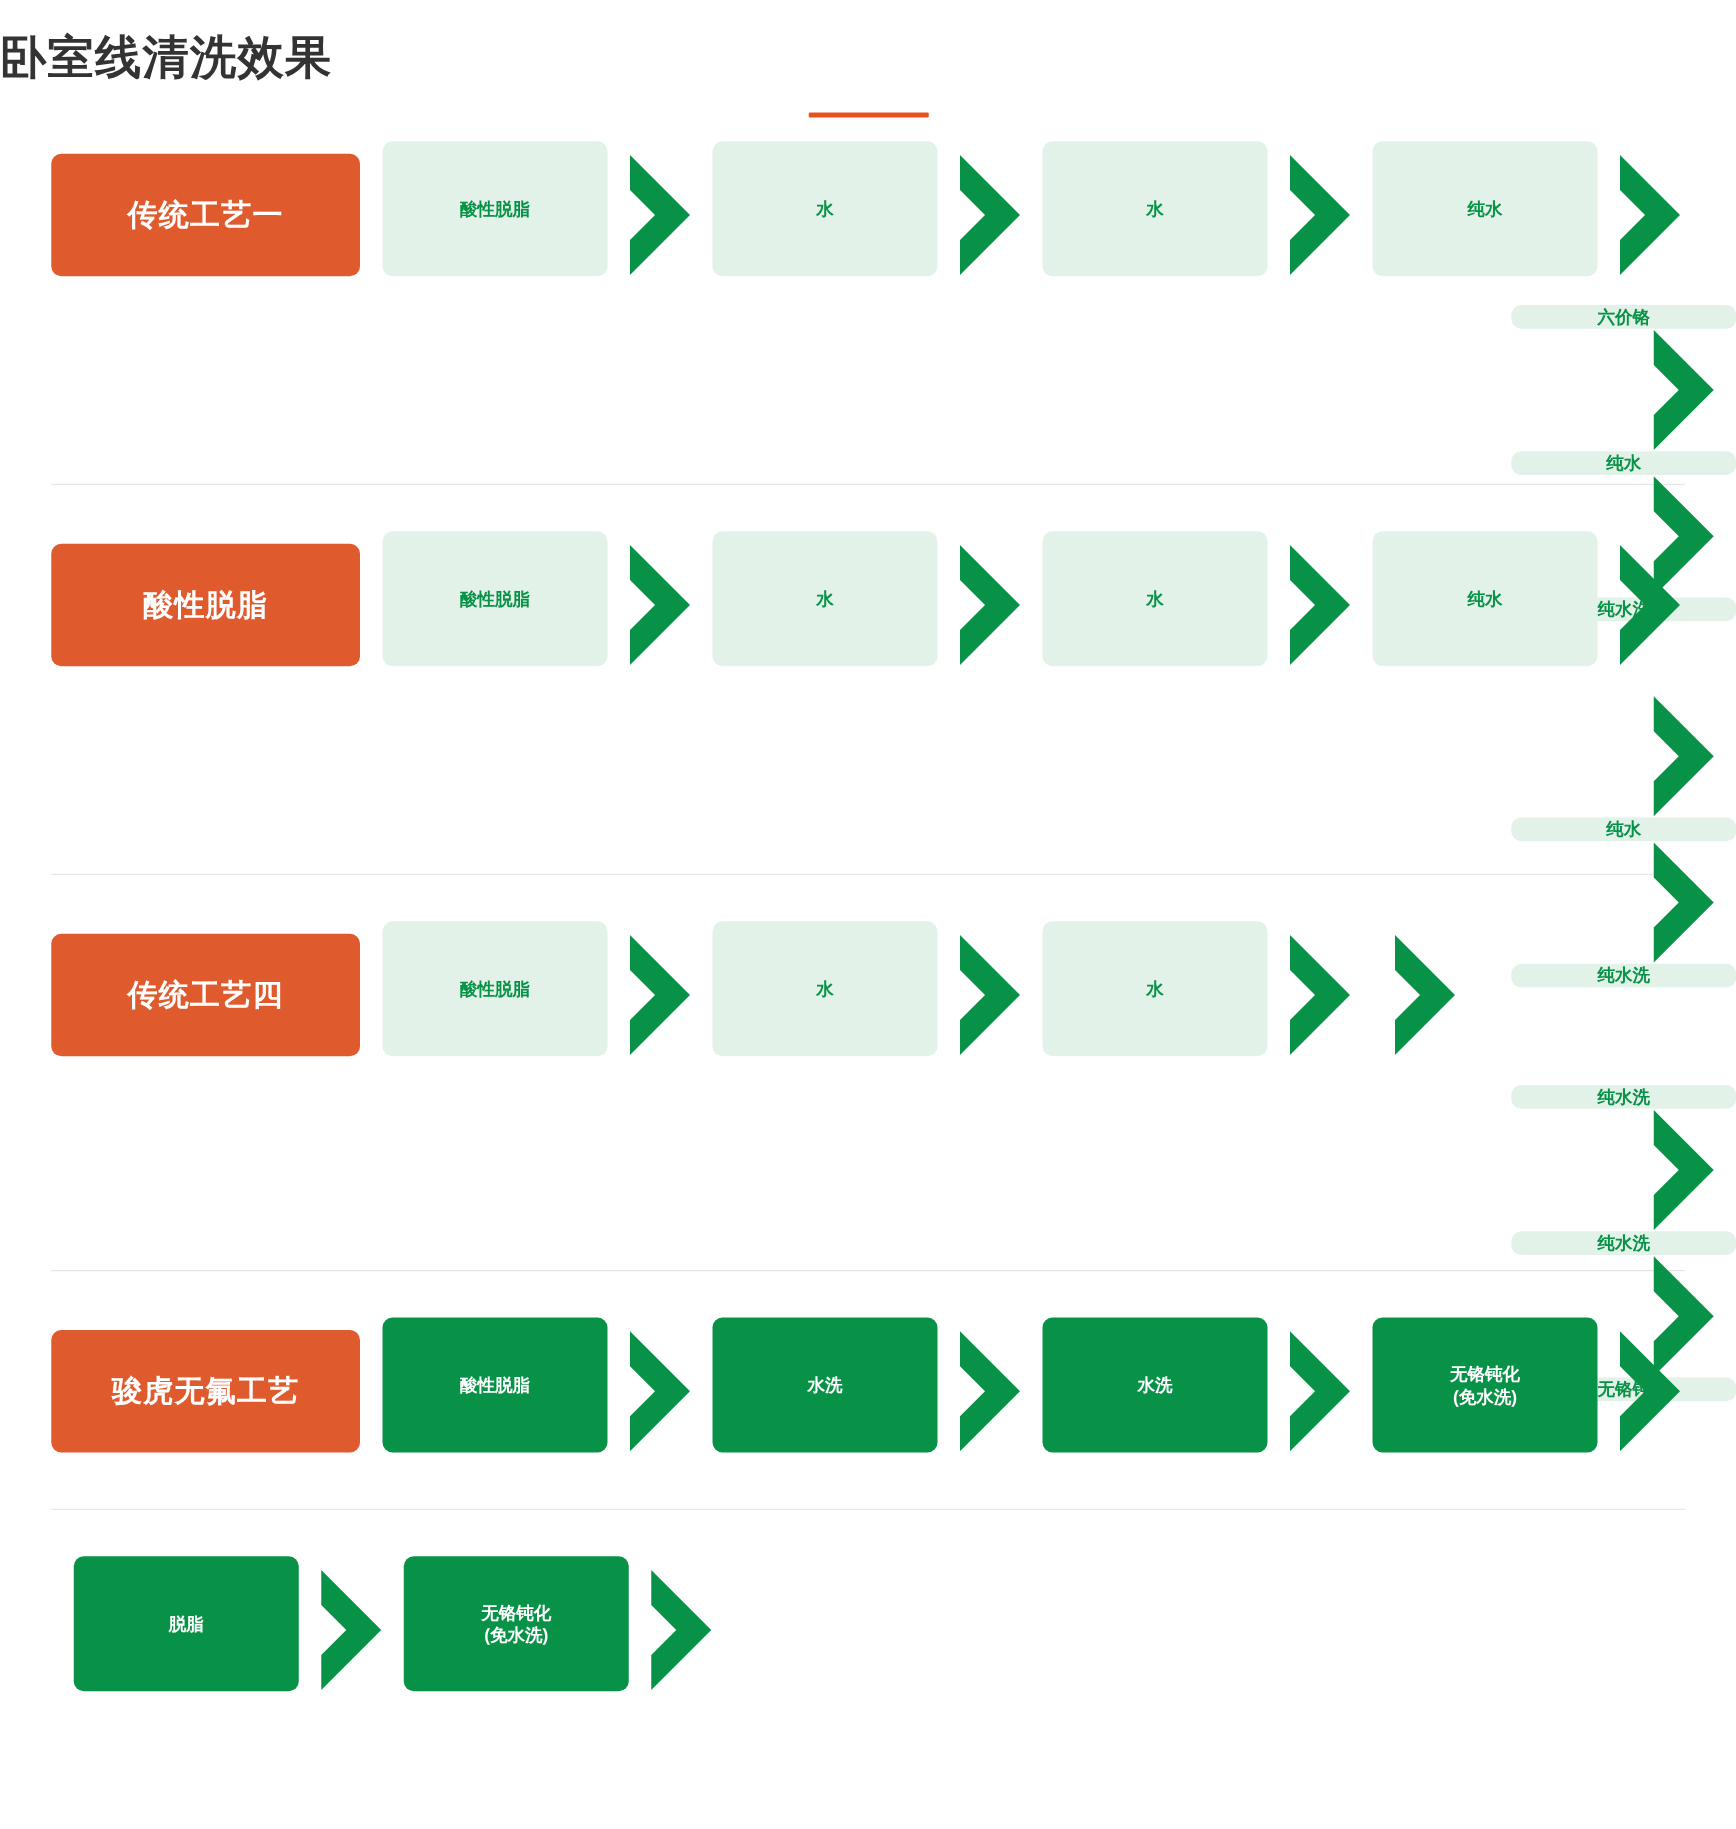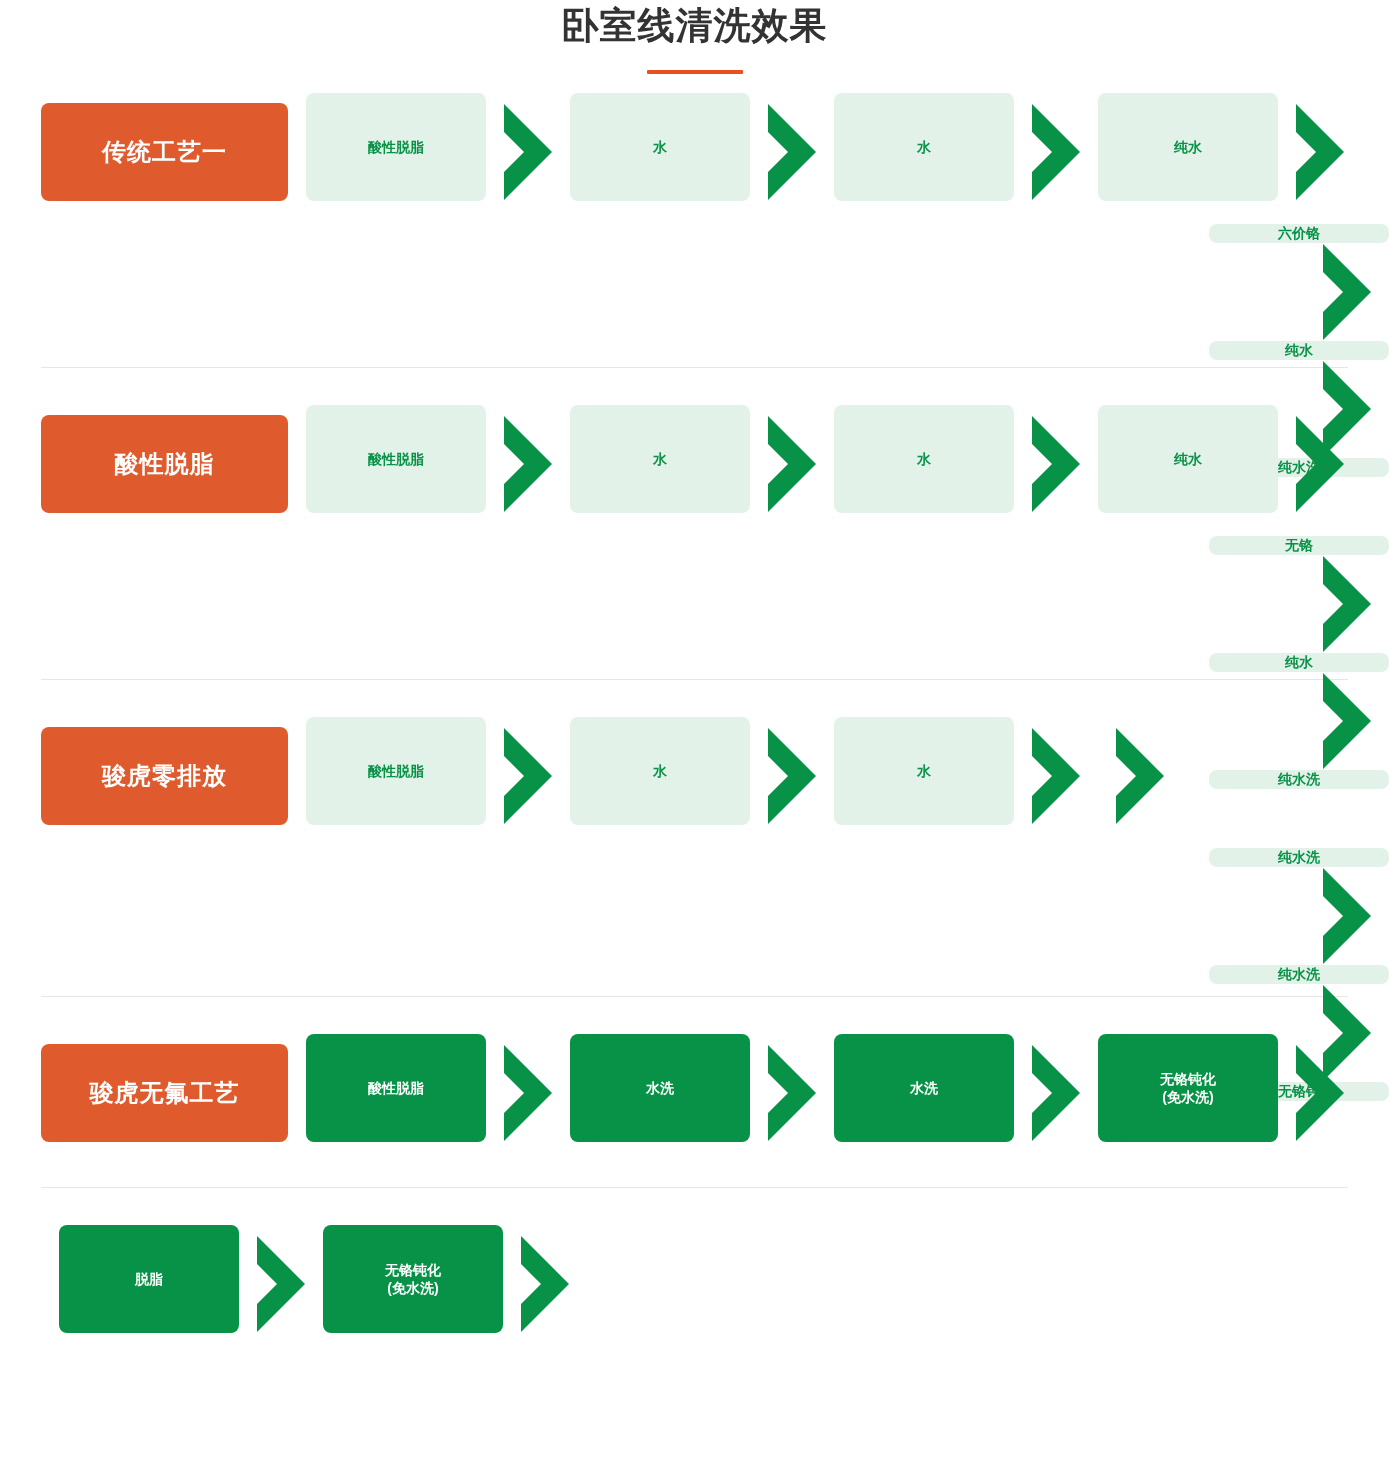--- a/index.html
+++ b/index.html
@@ -14,22 +14,22 @@
 
   .page {
     position: relative;
     width: 1389px;
     height: 1463px;
     background: #ffffff;
   }
 
   
   .header {
-    padding-top: 4px;
-    text-align: center;
+    padding-top: 24px;
+    text-align: left;
   }
 
   .page-title {
     font-size: 37px;
     font-weight: bold;
     color: #333333;
     letter-spacing: 1px;
     line-height: 1.2;
   }
 
@@ -235,21 +235,20 @@
             <div class="chevron">
               <svg width="52" height="100" viewBox="0 0 52 100" aria-hidden="true">
                 <path d="M2 2 L50 50 L2 98 L2 70 L22 50 L2 30 Z" fill="#089247"></path>
               </svg>
             </div>
             <div class="spacer-flex"></div>
           </div>
           <div class="flow-line">
             <div class="label-spacer"></div>
             <div class="gap-18"></div>
-            <div class="step light">无铬</div>
             <div class="chevron">
               <svg width="52" height="100" viewBox="0 0 52 100" aria-hidden="true">
                 <path d="M2 2 L50 50 L2 98 L2 70 L22 50 L2 30 Z" fill="#089247"></path>
               </svg>
             </div>
             <div class="step light">纯水</div>
             <div class="chevron">
               <svg width="52" height="100" viewBox="0 0 52 100" aria-hidden="true">
                 <path d="M2 2 L50 50 L2 98 L2 70 L22 50 L2 30 Z" fill="#089247"></path>
               </svg>
@@ -258,21 +257,21 @@
             <div class="spacer-flex"></div>
           </div>
         </div>
       </div>
       <div class="sec-gap-bot"></div>
       <div class="section-divider"></div>
       <div class="sec-gap-top"></div>
       <div class="section">
         <div class="section-body">
           <div class="flow-line">
-            <div class="label-chip">骏虎零排放</div>
+            <div class="label-chip">传统工艺四</div>
             <div class="gap-18"></div>
             <div class="step light">酸性脱脂</div>
             <div class="chevron">
               <svg width="52" height="100" viewBox="0 0 52 100" aria-hidden="true">
                 <path d="M2 2 L50 50 L2 98 L2 70 L22 50 L2 30 Z" fill="#089247"></path>
               </svg>
             </div>
             <div class="step light">水</div>
             <div class="chevron">
               <svg width="52" height="100" viewBox="0 0 52 100" aria-hidden="true">

